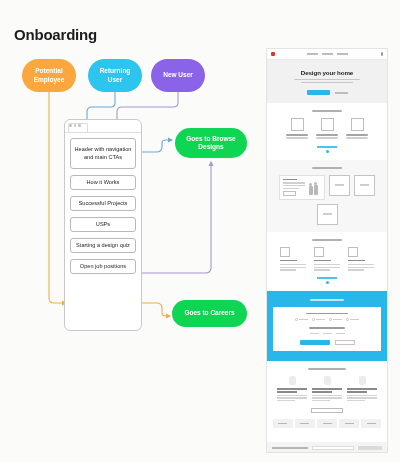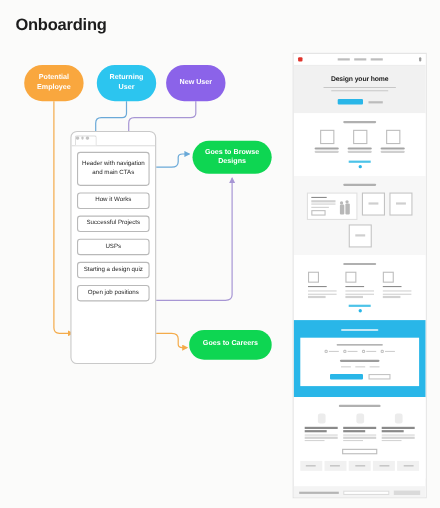--- a/index.html
+++ b/index.html
@@ -5,21 +5,21 @@
   html,body{margin:0;padding:0;}
   body{
     width:400px;height:462px;
     background:#fbfbfa;
     font-family:"Liberation Sans", sans-serif;
     overflow:hidden;
     position:relative;
   }
   
   #page-title{
-    position:absolute;left:14px;top:14px;
+    position:absolute;left:14px;top:26px;
     font-size:15px;font-weight:700;color:#1c1c1c;
     letter-spacing:-.2px;
   }
   
   #flow-canvas{
     position:absolute;left:0;top:0;width:262px;height:462px;
   }
   #flow-wires{position:absolute;left:0;top:0;width:262px;height:462px;}
   
   .pill{

